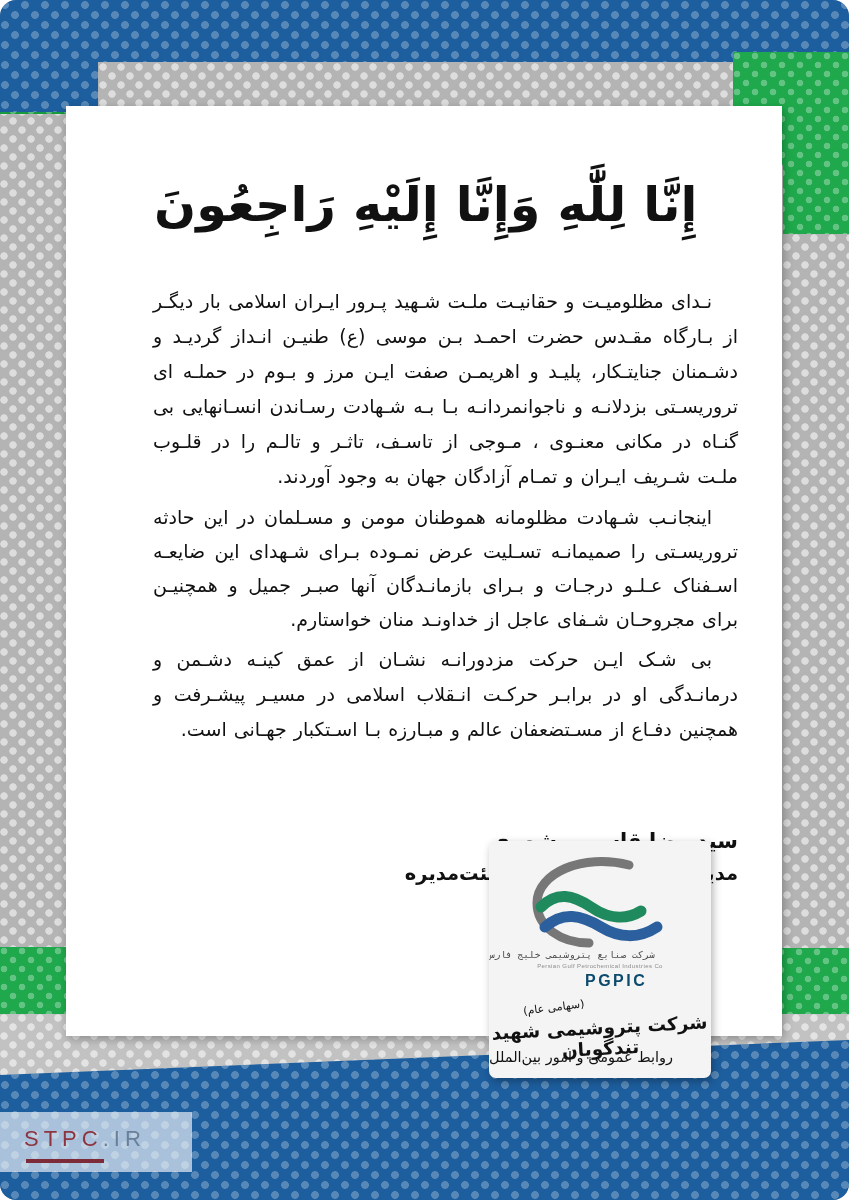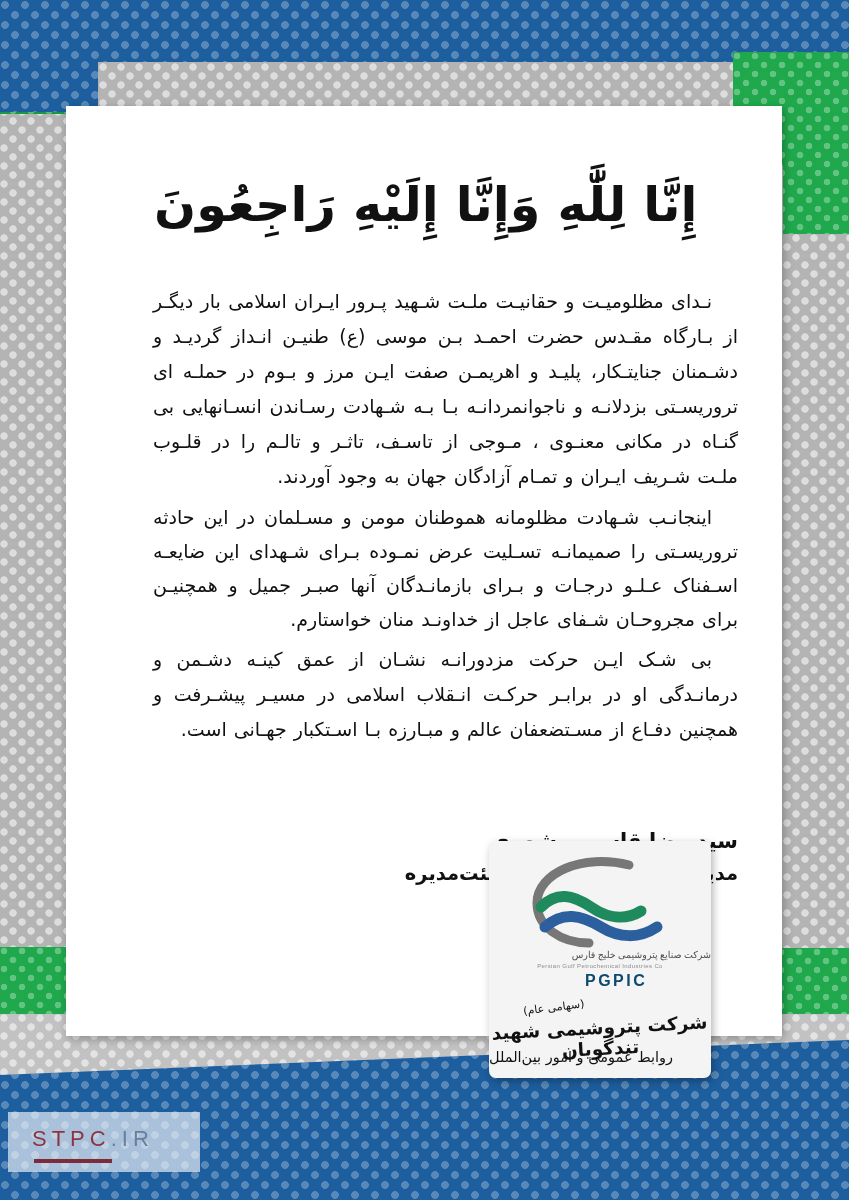--- a/index.html
+++ b/index.html
@@ -2,21 +2,21 @@
 <html lang="fa" dir="rtl"><head>
 <meta charset="utf-8">
 <title>STPC Condolence Notice</title>
 <style>
   html,body{margin:0;padding:0;}
   body{
     width:849px;height:1200px;overflow:hidden;position:relative;
     font-family:"DejaVu Sans","Liberation Sans",sans-serif;
     background:#ffffff;
   }
-  #poster{position:absolute;inset:0;width:849px;height:1200px;overflow:hidden;}
+  #poster{position:absolute;inset:0;width:849px;height:1200px;overflow:hidden;border-radius:16px;}
 
   
   .dots{position:absolute;}
   .dots::after{
     content:"";position:absolute;inset:0;
     background-image:radial-gradient(circle at 4px 4px, rgba(255,255,255,.30) 3.1px, rgba(255,255,255,0) 3.6px),
                      radial-gradient(circle at 13px 13px, rgba(255,255,255,.30) 3.1px, rgba(255,255,255,0) 3.6px);
     background-size:18px 18px,18px 18px;
     background-position:0 0, 0 0;
   }
@@ -109,23 +109,23 @@
 
   
   #logo-card{
     position:absolute;left:489px;top:841px;width:222px;height:237px;
     background:#f4f4f4;border-radius:7px;
     box-shadow:2px 3px 8px rgba(0,0,0,.30);
     overflow:hidden;
   }
   #logo-mark{position:absolute;left:22px;top:10px;width:180px;height:100px;}
   #logo-fa-company{
-    position:absolute;left:0;right:0;top:108px;text-align:right;
+    position:absolute;left:0;right:0;top:108px;text-align:left;
     font-size:9.5px;color:#4a4a4a;direction:rtl;
-    font-family:Liberation Serif, serif;
+    font-family:Liberation Mono, monospace;
   }
   #logo-en-company{
     position:absolute;left:0;right:0;top:122px;text-align:center;
     font-size:6px;color:#8c8c8c;letter-spacing:.4px;
     font-family:"Liberation Sans",sans-serif;
   }
   #logo-acronym{
     position:absolute;left:96px;top:131px;
     font-size:16px;font-weight:700;color:#0c4a6e;letter-spacing:2.5px;
     font-family:"Liberation Sans",sans-serif;
@@ -143,21 +143,21 @@
     transform:rotate(-3deg);
   }
   #logo-dept{
     position:absolute;left:0;right:0;top:208px;text-align:left;
     font-size:14.5px;color:#111;direction:rtl;
     font-family:"DejaVu Sans","Liberation Sans",sans-serif;
   }
 
   
   #watermark{
-    position:absolute;left:8px;top:1112px;width:192px;height:60px;
+    position:absolute;left:0;top:1112px;width:192px;height:60px;
     background:rgba(255,255,255,.62);
   }
   #wm-text{
     position:absolute;left:24px;top:14px;
     font-size:22px;letter-spacing:5px;font-weight:400;
     font-family:"Liberation Sans",sans-serif;
   }
   #wm-stpc{color:#8e3440;}
   #wm-ir{color:#6a7f99;}
   #wm-bar{position:absolute;left:26px;top:47px;width:78px;height:4px;background:#7d2b38;}

